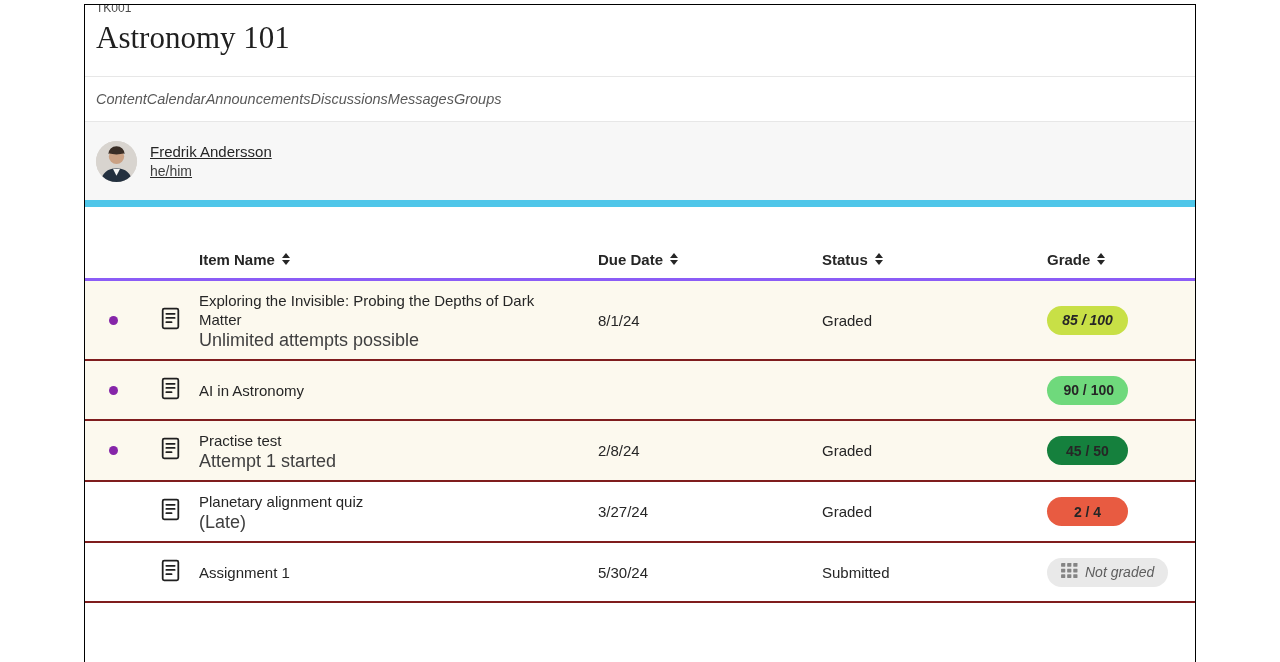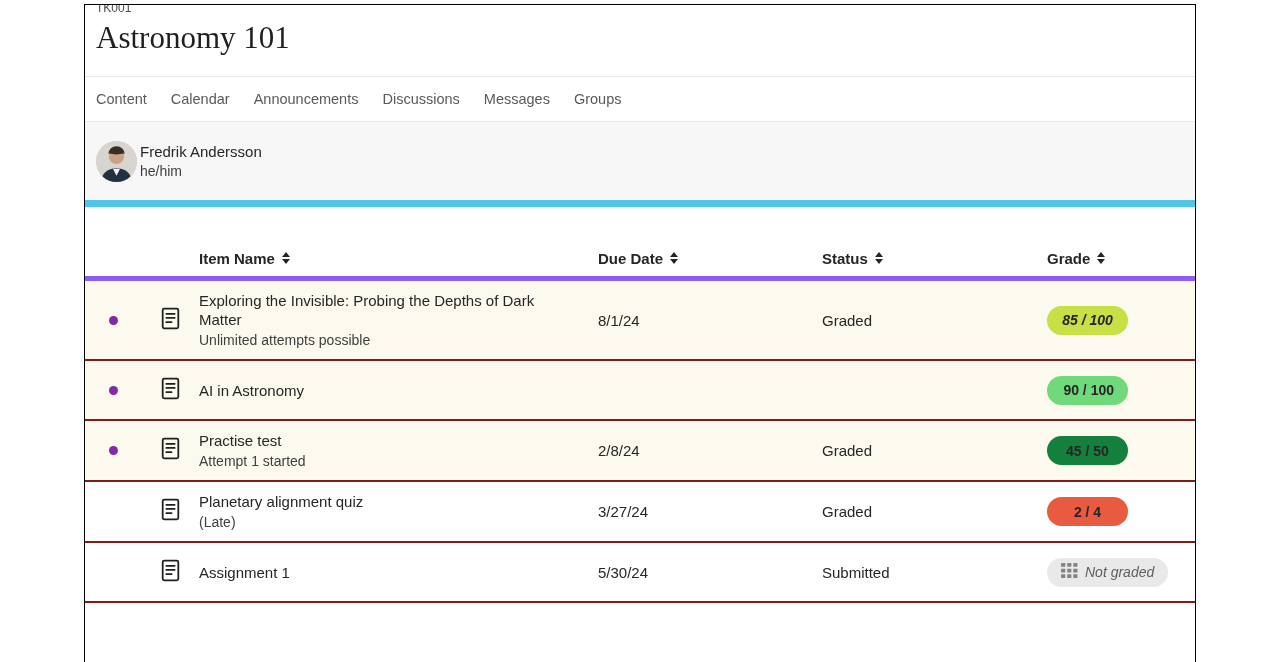--- a/index.html
+++ b/index.html
@@ -9,52 +9,52 @@
     width: 1112px; height: 662px; margin: 4px auto;
     border: 1px solid #000; background: #fff; overflow: hidden; position: relative;
   }
 
   
   .course-header { height: 76px; padding: 0 0 0 11px; border-bottom: 1px solid #e7e7e7; }
   .course-code { font-size: 12px; color: #4a4a4a; line-height: 15px; margin-top: -4px; }
   .course-title { font-family: "Liberation Serif", serif; font-weight: 500; font-size: 31px; line-height: 40px; color: #1f1f1f; margin-top: 2px; }
 
   
-  .tab-bar { height: 45px; display: flex; align-items: stretch; gap: 24px; padding: 0 10px 0 11px; border-bottom: 1px solid #e7e7e7; }
+  .tab-bar { height: 45px; display: flex; align-items: stretch; padding: 0 10px 0 11px; border-bottom: 1px solid #e7e7e7; font-style: italic; }
   .tab { position: relative; display: flex; align-items: center; gap: 8px; font-size: 14.5px; color: #595959; cursor: pointer; white-space: nowrap; }
   .tab.active { color: #262626; font-weight: 400; }
   .tab.active::after { content:""; position:absolute; left:-12px; right:-12px; bottom:-1px; height:4px; background: var(--accent); border-radius: 2px 2px 0 0; }
   .tab-badge { display:inline-flex; align-items:center; justify-content:center; width:21px; height:21px; border:1.5px solid var(--accent); border-radius:50%; color: var(--accent); font-size:12.5px; }
 
   
-  .student-banner { height: 78px; background:#f7f7f7; display:flex; align-items:center; padding-left: 11px; gap: 3px; }
+  .student-banner { height: 78px; background:#f7f7f7; display:flex; align-items:center; padding-left: 11px; gap: 13px; text-decoration: underline; }
   .avatar { width:41px; height:41px; border-radius:50%; overflow:hidden; flex:0 0 auto; background:#d8d4cf; }
   .student-name { font-size: 15px; color:#262626; }
   .student-pronouns { font-size: 14px; color:#3f3f3f; margin-top: 3px; }
   .accent-bar { height: 7px; background: var(--cyan); }
 
   
   .gradebook { padding-top: 33px; }
   .grid { display:grid; grid-template-columns: 56px 58px 392px 224px 225px 226px 1fr; align-items:center; }
-  .header-row { height: 41px; border-bottom: 5px solid #8b5cf6; }
+  .header-row { height: 41px; border-bottom: 3px solid #8b5cf6; }
   .hcell { display:flex; align-items:center; gap:7px; font-size:15px; font-weight:700; color:#262626; padding-left:7px; cursor:pointer; }
   .hcell.first { padding-left:0; }
   .sort { display:inline-flex; flex-direction:column; gap:2px; }
   .sort i { display:block; width:0; height:0; border-left:4px solid transparent; border-right:4px solid transparent; }
   .sort .up { border-bottom:5px solid #262626; }
   .sort .down { border-top:5px solid #262626; }
 
   .row { min-height: 60px; border-bottom: 2px solid #7f1d1d; }
   .row.highlight { background: var(--rowhl); }
   .dot-cell { display:flex; justify-content:center; }
   .dot { width:9px; height:9px; border-radius:50%; background: var(--accent); }
   .icon-cell { display:flex; justify-content:center; color:#1f1f1f; }
   .name-cell { padding: 10px 44px 10px 0; }
   .item-name { font-size: 15px; color:#262626; text-decoration: none; cursor:pointer; line-height: 19px; display:block; }
-  .item-sub { font-size: 14px; color:#404040; margin-top: 3px; line-height: 17px; }
+  .item-sub { font-size: 18px; color:#404040; margin-top: 3px; line-height: 17px; }
   .due-cell, .status-cell { font-size: 15px; color:#262626; padding-left: 7px; }
   .grade-cell { padding-left: 7px; }
   .pill { display:inline-flex; align-items:center; justify-content:center; gap:7px; min-width:81px; height:29px; padding:0 14px; border-radius:15px; font-size:14px; font-weight:600; color:#262626; cursor:pointer; }
   .pill.not-graded { font-weight:400; font-style:italic; color:#5d5d5d; }
   .feedback-cell { padding-left: 14px; }
   .feedback-btn { background:none; border:none; padding:0; cursor:pointer; display:inline-flex; }
 </style>
 </head>
 <body>
 

